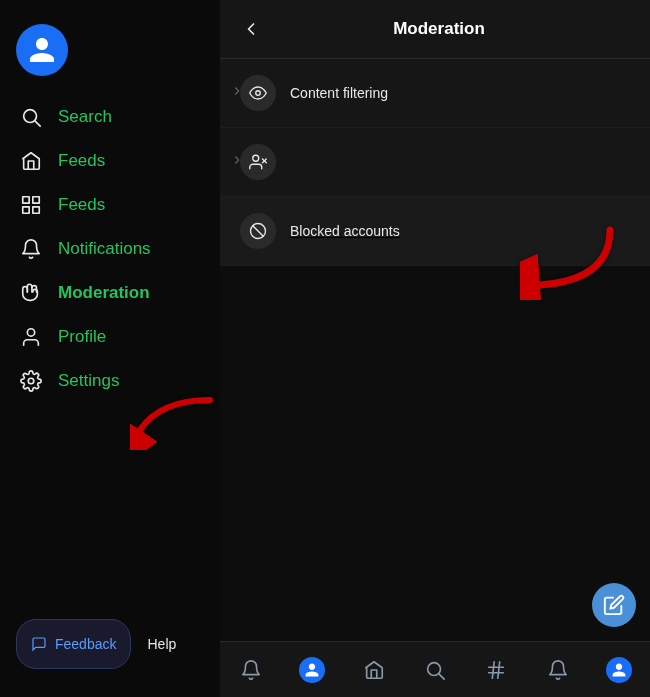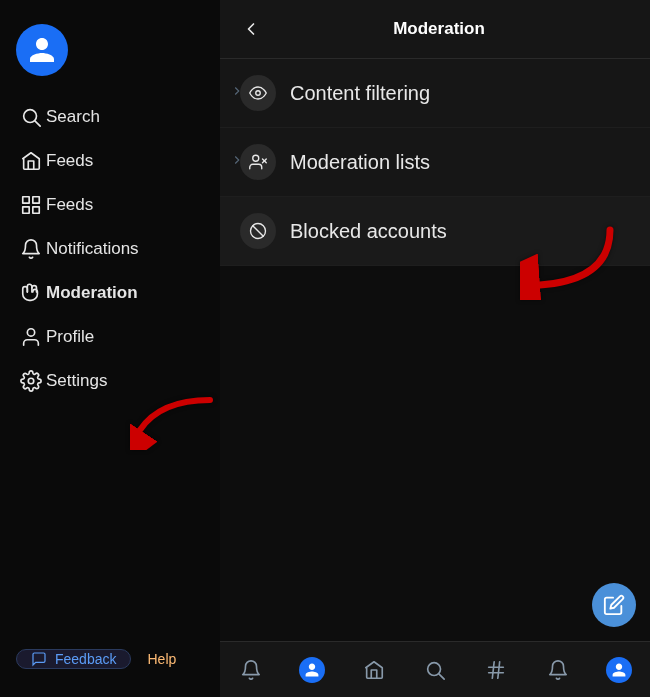--- a/index.html
+++ b/index.html
@@ -49,25 +49,25 @@
       flex: 1;
       display: flex;
       flex-direction: column;
       gap: 2px;
       padding: 0 8px;
     }
 
     .nav-item {
       display: flex;
       align-items: center;
-      gap: 4px;
+      gap: 16px;
       padding: 10px 12px;
       border-radius: 8px;
       cursor: pointer;
-      color: #e5e5e5;
+      color: #22c55e;
       font-size: 17px;
       font-weight: 400;
       position: relative;
     }
 
     .nav-item.active {
       font-weight: 600;
     }
 
     .nav-item .icon {
@@ -97,35 +97,35 @@
     }
 
     .feedback-btn {
       display: flex;
       align-items: center;
       gap: 8px;
       background: #1a1a2e;
       color: #5b9cf6;
       border: 1px solid #2a3a5e;
       border-radius: 20px;
-      padding: 1px 14px;
+      padding: 16px 14px;
       font-size: 14px;
       cursor: pointer;
     }
 
     .feedback-btn svg {
       width: 16px;
       height: 16px;
       stroke: #5b9cf6;
       fill: none;
       stroke-width: 1.8;
     }
 
     .help-link {
-      color: #fdba74;
+      color: #e5e5e5;
       font-size: 14px;
       cursor: pointer;
     }
 
     
     .red-arrow-sidebar {
       position: absolute;
       left: 130px;
       top: 390px;
       pointer-events: none;
@@ -248,25 +248,26 @@
       height: 18px;
       stroke: #e8e8e8;
       fill: none;
       stroke-width: 1.8;
       stroke-linecap: round;
       stroke-linejoin: round;
     }
 
     .mod-menu-label {
       color: #e8e8e8;
-      font-size: 20px;
+      font-size: 14px;
     }
 
     .mod-menu-item.highlighted {
       background: #1a1a1a;
+      text-decoration: underline;
     }
 
     
     .red-arrow-right {
       position: absolute;
       right: 30px;
       top: 220px;
       pointer-events: none;
       z-index: 10;
     }
@@ -633,21 +634,20 @@
           </svg>
       </span>
       <div class="mod-icon-circle">
         <svg viewBox="0 0 24 24">
             <path d="M17 21v-2a4 4 0 00-4-4H5a4 4 0 00-4 4v2"></path>
             <circle cx="9" cy="7" r="4"></circle>
             <line x1="18" y1="8" x2="23" y2="13"></line>
             <line x1="23" y1="8" x2="18" y2="13"></line>
           </svg>
       </div>
-      <span class="mod-menu-label">Moderation lists</span>
     </div>
 
 
     <div class="mod-menu-item highlighted">
       <div class="mod-icon-circle">
         <svg viewBox="0 0 24 24">
             <circle cx="12" cy="12" r="10"></circle>
             <line x1="4.93" y1="4.93" x2="19.07" y2="19.07"></line>
           </svg>
       </div>

